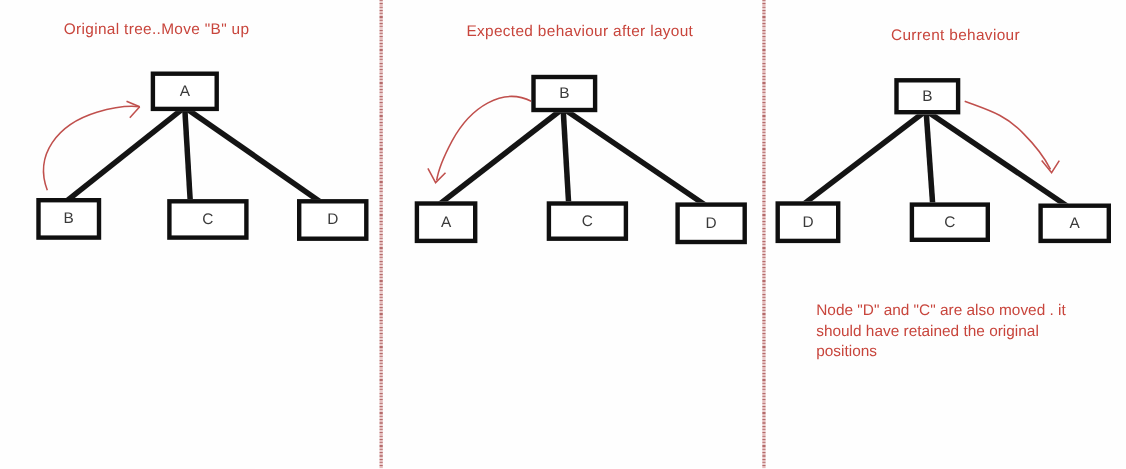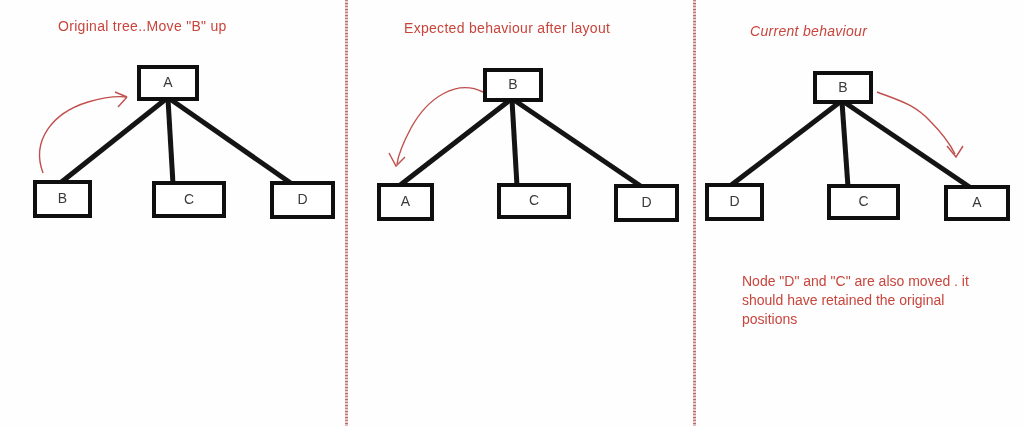--- a/index.html
+++ b/index.html
@@ -112,31 +112,31 @@
     <div class="panel-title" style="left:58px; top:18px;">Original tree..Move "B" up</div>
     <div class="node" style="left:137px; top:65px;  width:62px; height:36px;">A</div>
     <div class="node" style="left:33px;  top:180px; width:59px; height:38px;">B</div>
     <div class="node" style="left:152px; top:181px; width:74px; height:37px;">C</div>
     <div class="node" style="left:270px; top:181px; width:65px; height:38px;">D</div>
   </div>
 
   <div class="divider" style="left:345px;"></div>
 
   <div>
-    <div class="panel-title" style="left:404px; top:20px;text-align:center;">Expected behaviour after layout</div>
+    <div class="panel-title" style="left:424px; top:20px;text-align:center;">Expected behaviour after layout</div>
     <div class="node" style="left:483px; top:68px;  width:60px; height:34px;">B</div>
     <div class="node" style="left:377px; top:183px; width:57px; height:38px;">A</div>
     <div class="node" style="left:497px; top:183px; width:74px; height:36px;">C</div>
     <div class="node" style="left:614px; top:184px; width:65px; height:38px;">D</div>
   </div>
 
   <div class="divider" style="left:693px;"></div>
 
   <div>
-    <div class="panel-title" style="left:750px; top:23px;font-style:italic;">Current behaviour</div>
+    <div class="panel-title" style="left:810px; top:23px;">Current behaviour</div>
     <div class="node" style="left:813px; top:71px;  width:60px; height:33px;">B</div>
     <div class="node" style="left:705px; top:183px; width:59px; height:38px;">D</div>
     <div class="node" style="left:827px; top:184px; width:73px; height:36px;">C</div>
     <div class="node" style="left:944px; top:185px; width:66px; height:36px;">A</div>
     <div class="annotation">Node "D" and "C" are also moved . it should have retained the original positions</div>
   </div>
 
 </div>
 
 </body></html>

